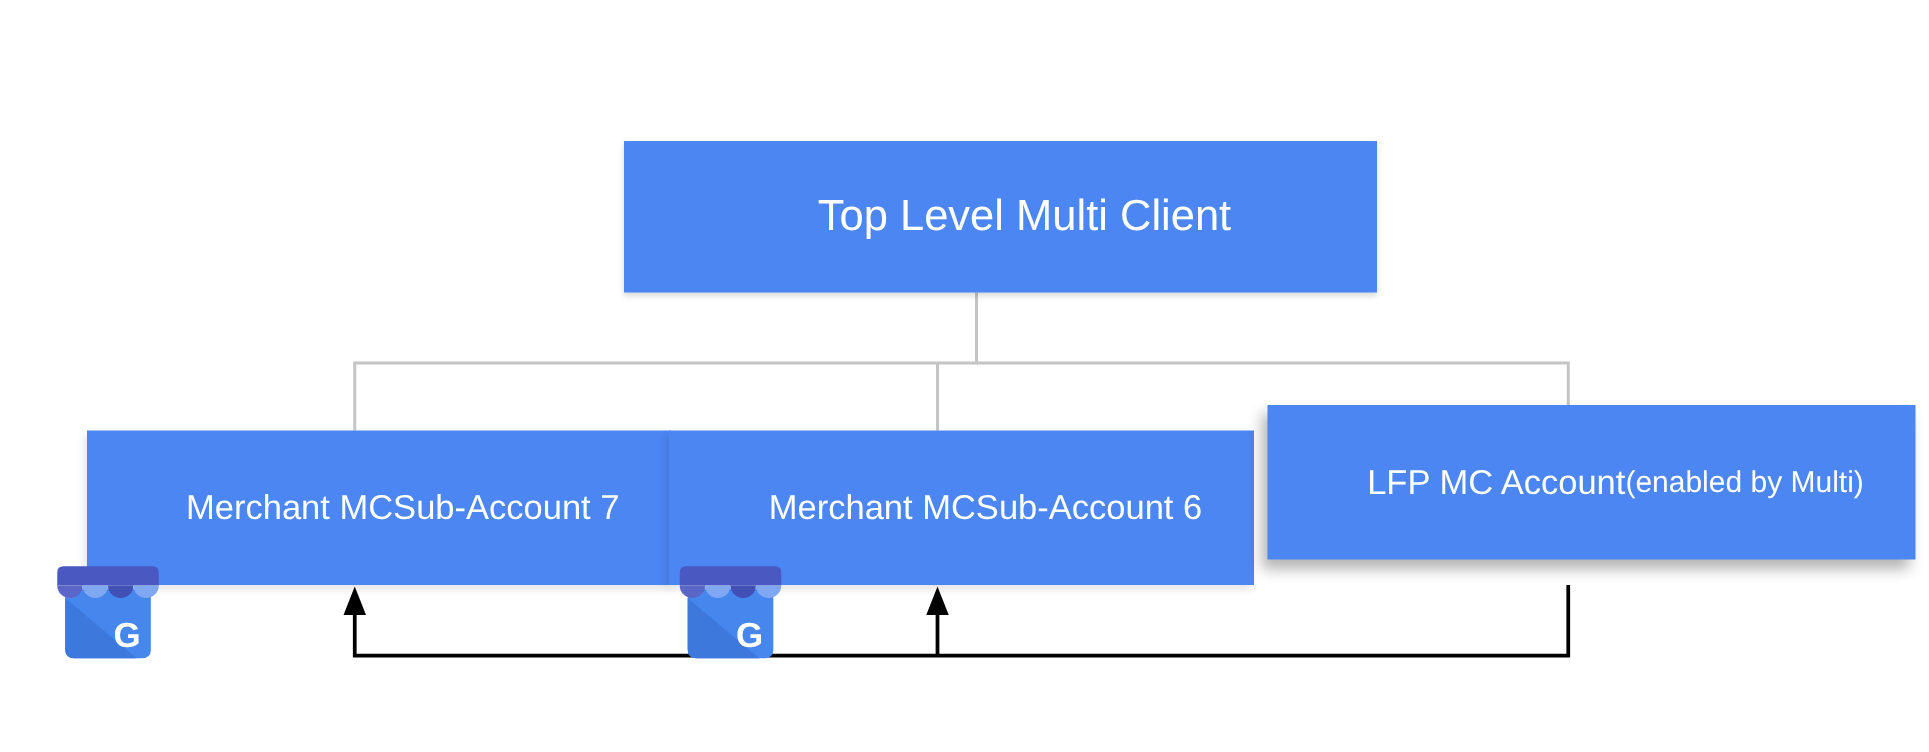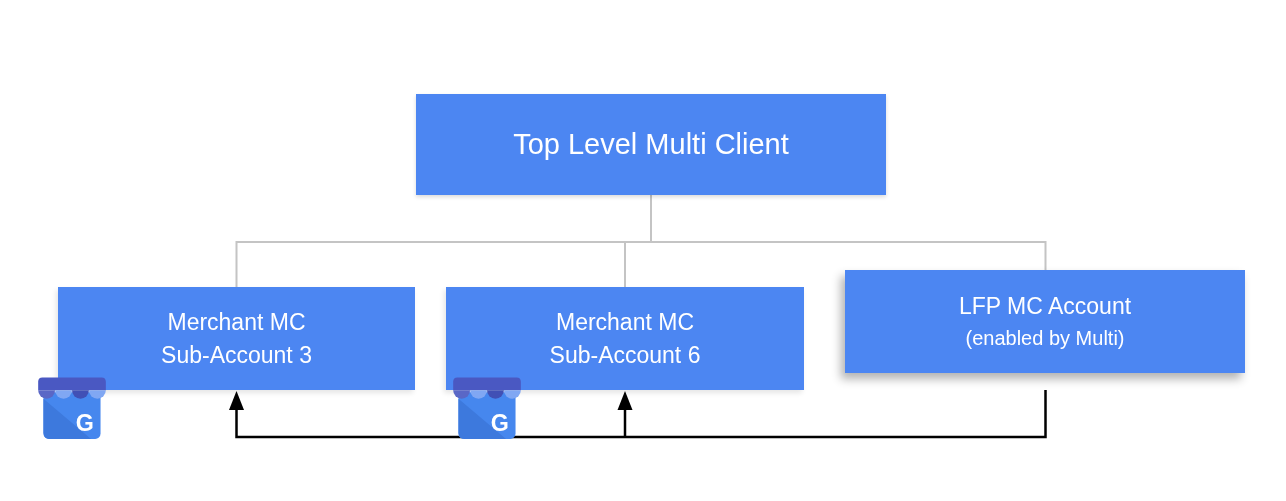--- a/index.html
+++ b/index.html
@@ -21,22 +21,23 @@
     background:var(--canvas-background);
     font-family:"Liberation Sans","DejaVu Sans",sans-serif;
   }
   .connectors{position:absolute;left:0;top:0;z-index:1;}
   .tree-path{fill:none;stroke:var(--tree-line);stroke-width:2;}
   .flow-path{fill:none;stroke:var(--flow-line);stroke-width:2.5;}
   .arrowhead{fill:var(--flow-line);stroke:none;}
   .node{
     position:absolute;z-index:2;
     background:var(--node-fill);color:var(--node-text);
-    display:flex;flex-direction:column;justify-content:center;align-items:center;
+    display:flex;justify-content:center;align-items:center;
     text-align:center;
+    padding-left:32px;
   }
   .node-root{left:416px;top:94px;width:470px;height:101px;
     font-size:29px;line-height:41px;
     box-shadow:0 2px 4px rgba(0,0,0,0.15);}
   .node-sub1{left:58px;top:287px;width:357px;height:103px;
     font-size:23px;line-height:33px;
     box-shadow:-2px 3px 5px rgba(0,0,0,0.10);}
   .node-sub2{left:446px;top:287px;width:358px;height:103px;
     font-size:23px;line-height:33px;
     box-shadow:-2px 3px 5px rgba(0,0,0,0.10);}
@@ -67,21 +68,21 @@
       <polygon class="arrowhead" points="625,391 617.5,410 632.5,410"></polygon>
     </g>
   </svg>
 
   <div class="node node-root">
     <div class="label-line-1">Top Level Multi Client</div>
   </div>
 
   <div class="node node-sub1">
     <div class="label-line-1">Merchant MC</div>
-    <div class="label-line-2">Sub-Account 3</div>
+    <div class="label-line-2">Sub-Account 7</div>
   </div>
 
   <div class="node node-sub2">
     <div class="label-line-1">Merchant MC</div>
     <div class="label-line-2">Sub-Account 6</div>
   </div>
 
   <div class="node node-lfp">
     <div class="label-line-1">LFP MC Account</div>
     <div class="label-line-2">(enabled by Multi)</div>

